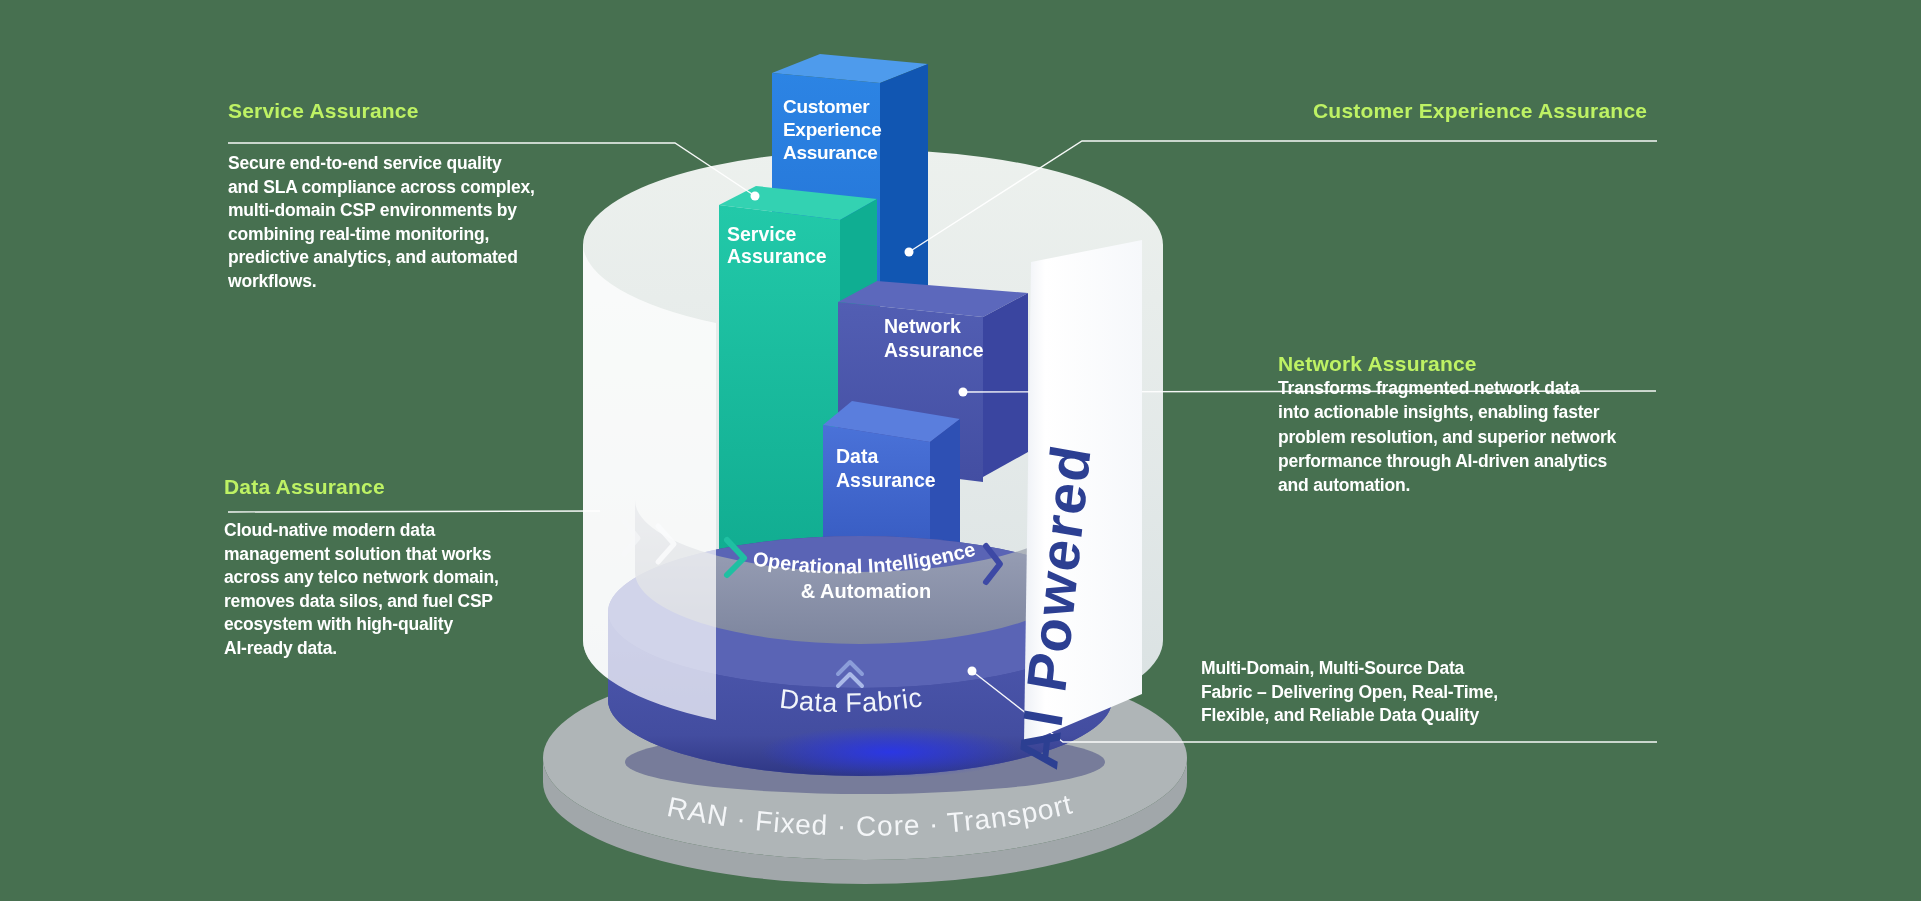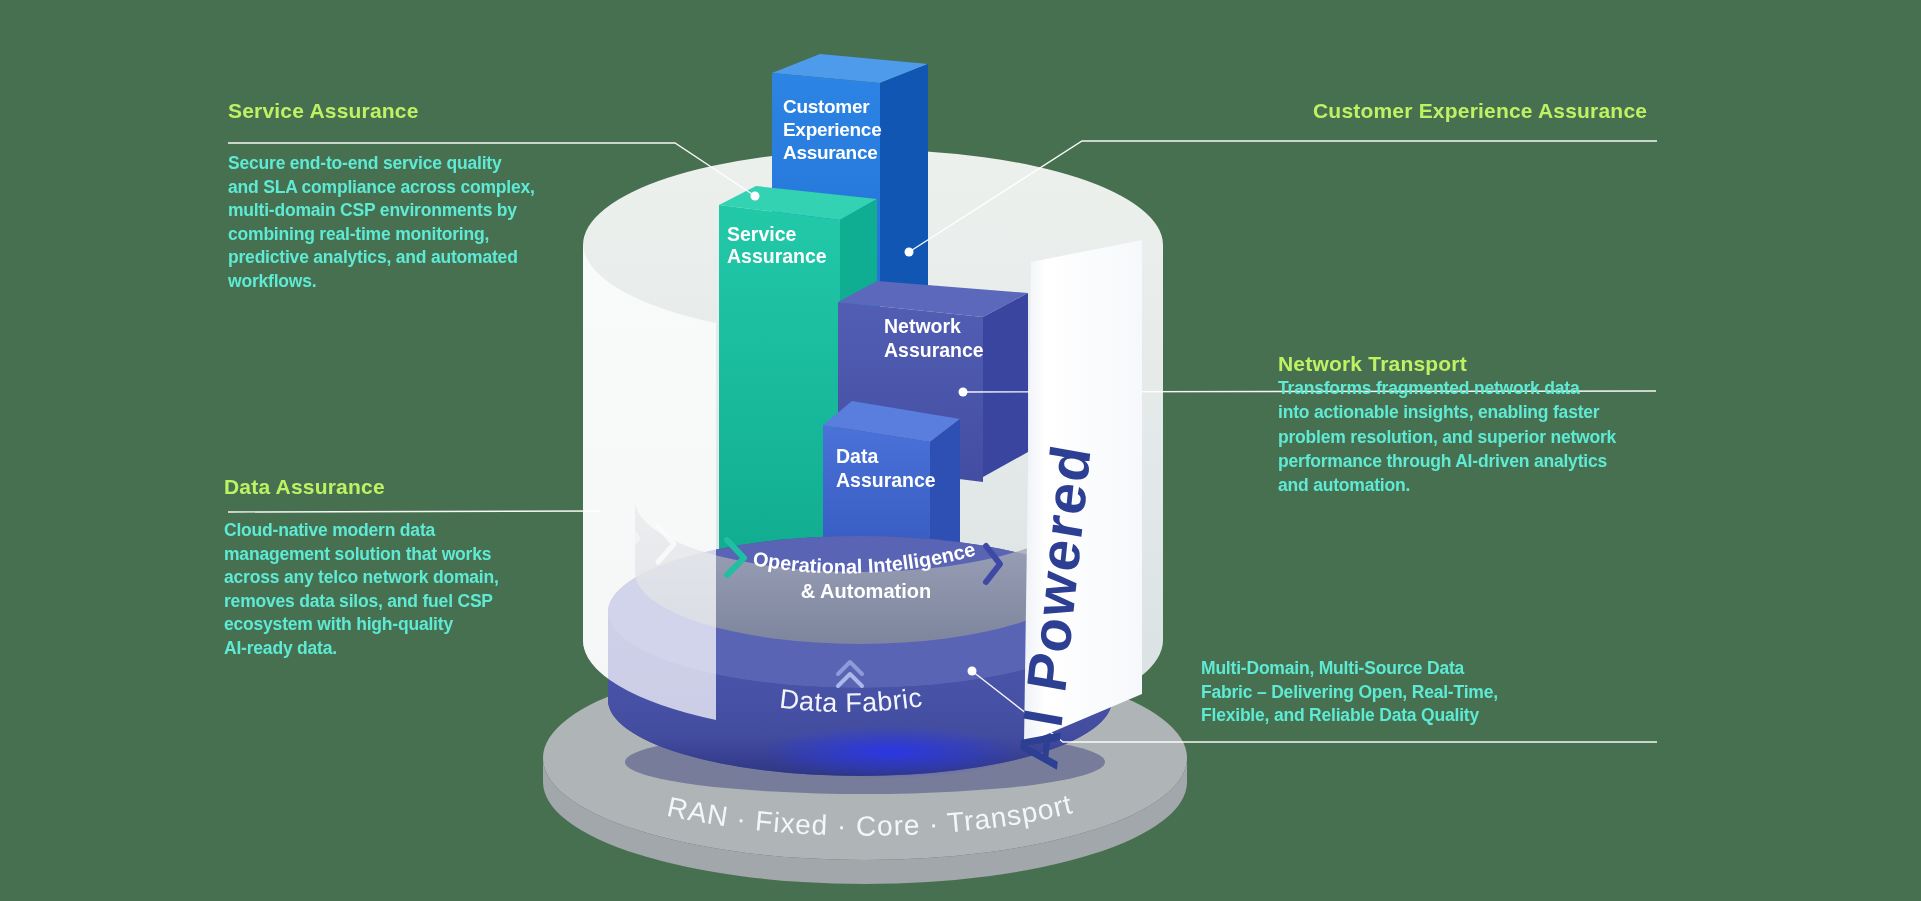--- a/index.html
+++ b/index.html
@@ -8,21 +8,21 @@
     background:#477050;
     font-family:"Liberation Sans", sans-serif;
   }
   .stage svg{position:absolute;left:0;top:0;}
   .tblock{position:absolute;color:#ffffff;}
   .tblock h2{
     margin:0;font-size:21px;font-weight:bold;letter-spacing:0.2px;color:#bef264;
   }
   .tblock p{
     margin:0;font-size:17.5px;font-weight:bold;line-height:23.5px;
-    letter-spacing:-0.2px;white-space:pre-line;color:#5eead4;
+    letter-spacing:-0.2px;white-space:pre-line;color:#ffffff;
   }
   .tblock.rt p{line-height:24.3px;}
   .svgtxt{font-family:"Liberation Sans", sans-serif;}
 </style>
 </head>
 <body>
 
 <div class="stage">
 
   <svg width="1921" height="901" viewBox="0 0 1921 901">
@@ -182,21 +182,21 @@
 removes data silos, and fuel CSP
 ecosystem with high-quality
 AI-ready data.</p>
   </div>
 
   <div class="tblock rt" style="left:1278px;top:99px;width:400px;margin-left:35px;">
     <h2>Customer Experience Assurance</h2>
   </div>
 
   <div class="tblock rt" style="left:1278px;top:352px;width:410px;">
-    <h2>Network Transport</h2>
+    <h2>Network Assurance</h2>
     <p style="">Transforms fragmented network data
 into actionable insights, enabling faster
 problem resolution, and superior network
 performance through AI-driven analytics
 and automation.</p>
   </div>
 
   <div class="tblock" style="left:1201px;top:657px;width:400px;">
     <p>Multi-Domain, Multi-Source Data
 Fabric – Delivering Open, Real-Time,

